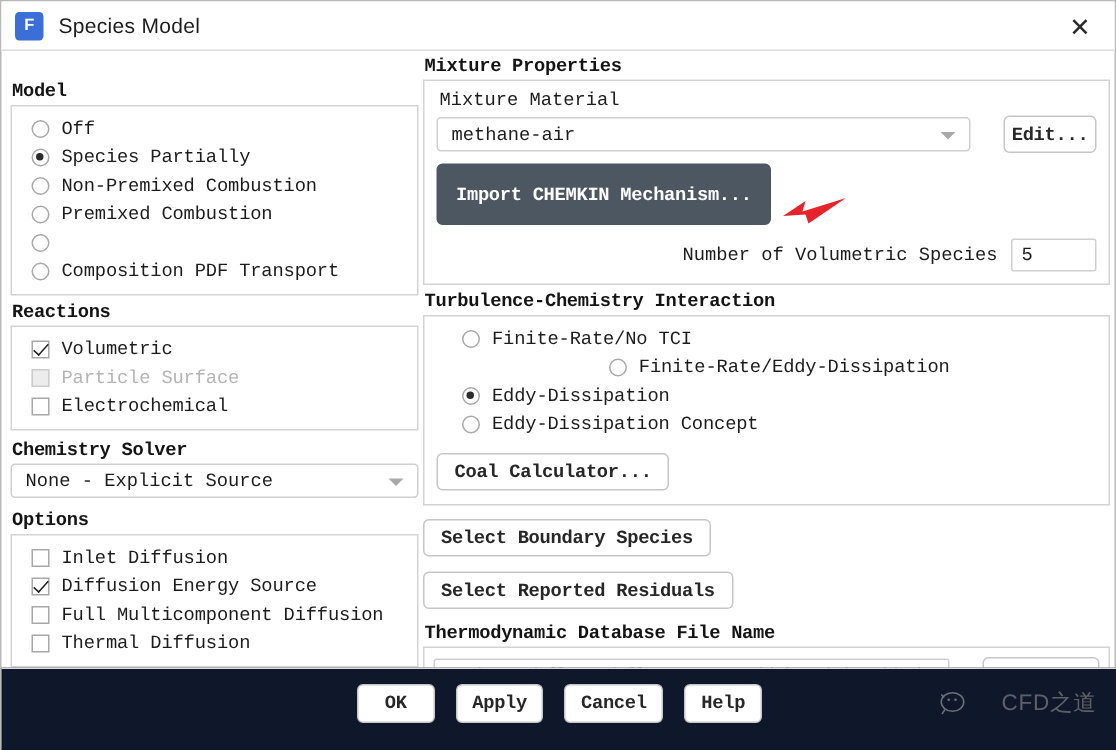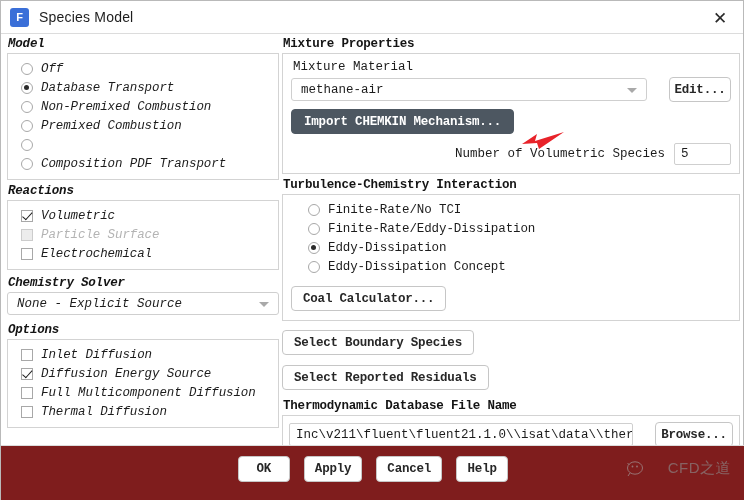--- a/index.html
+++ b/index.html
@@ -54,21 +54,21 @@
     color: #2a2a2a;
     cursor: pointer;
   }
 
   
   #body {
     position: absolute;
     left: 0; top: 33px;
     width: 744px; height: 411px;
   }
-  #left-col  { position: absolute; left: 6px;   top: 3px; width: 272px; font-style: italic; }
+  #left-col  { position: absolute; left: 6px;   top: 20px; width: 272px; }
   #right-col { position: absolute; left: 281px; top: 3px; width: 458px; }
 
   
   .group { position: relative; margin-bottom: 2px; }
   .group-title {
     font-family: "Liberation Mono", monospace;
     font-size: 12.5px;
     font-weight: bold;
     color: #141414;
     letter-spacing: -0.2px;
@@ -225,21 +225,21 @@
     width: 46px; height: 30px;
     pointer-events: none;
   }
 
   
   #footer {
     position: absolute;
     left: 0; top: 444px;
     width: 744px; height: 55px;
     border-top: 1px solid #dcdcdc;
-    background: #7f1d1d;
+    background: #0f172a;
   }
   #footer-buttons {
     position: absolute;
     left: 0; top: 10px;
     width: 744px;
     display: flex;
     justify-content: center;
     gap: 14px;
   }
   #footer-buttons .btn { min-width: 52px; height: 26px; }
@@ -280,21 +280,21 @@
 
       <div class="group">
         <div class="group-title">Model</div>
         <div class="group-box">
           <div class="opt-row">
             <span class="radio"></span>
             <span class="opt-label">Off</span>
           </div>
           <div class="opt-row">
             <span class="radio checked"></span>
-            <span class="opt-label">Database Transport</span>
+            <span class="opt-label">Species Partially</span>
           </div>
           <div class="opt-row">
             <span class="radio"></span>
             <span class="opt-label">Non-Premixed Combustion</span>
           </div>
           <div class="opt-row">
             <span class="radio"></span>
             <span class="opt-label">Premixed Combustion</span>
           </div>
           <div class="opt-row">
@@ -363,37 +363,37 @@
         <div class="group-box" style="padding:4px 8px 8px 8px;">
           <div class="field-label">Mixture Material</div>
           <div class="row-flex">
             <div class="combo" style="flex:1;">
               <span>methane-air</span>
               <span class="caret"></span>
             </div>
             <div class="btn" style="width:62px;">Edit...</div>
           </div>
           <div style="margin-top:7px;">
-            <div class="btn dark" style="height:25px;padding:0 12px;">Import CHEMKIN Mechanism...</div>
+            <div class="btn dark" style="height:41px;padding:0 12px;">Import CHEMKIN Mechanism...</div>
           </div>
           <div id="species-count-row">
             <div id="species-count-label">Number of Volumetric Species</div>
             <div class="textbox" id="species-count-box">5</div>
           </div>
         </div>
       </div>
 
       <div class="group" style="margin-top:4px;">
         <div class="group-title">Turbulence-Chemistry Interaction</div>
         <div class="group-box" style="padding:5px 8px 9px 8px;">
           <div class="opt-row" style="padding-left:10px;">
             <span class="radio"></span>
             <span class="opt-label">Finite-Rate/No TCI</span>
           </div>
-          <div class="opt-row" style="padding-left:10px;">
+          <div class="opt-row" style="padding-left:10px;justify-content:center;">
             <span class="radio"></span>
             <span class="opt-label">Finite-Rate/Eddy-Dissipation</span>
           </div>
           <div class="opt-row" style="padding-left:10px;">
             <span class="radio checked"></span>
             <span class="opt-label">Eddy-Dissipation</span>
           </div>
           <div class="opt-row" style="padding-left:10px;">
             <span class="radio"></span>
             <span class="opt-label">Eddy-Dissipation Concept</span>

